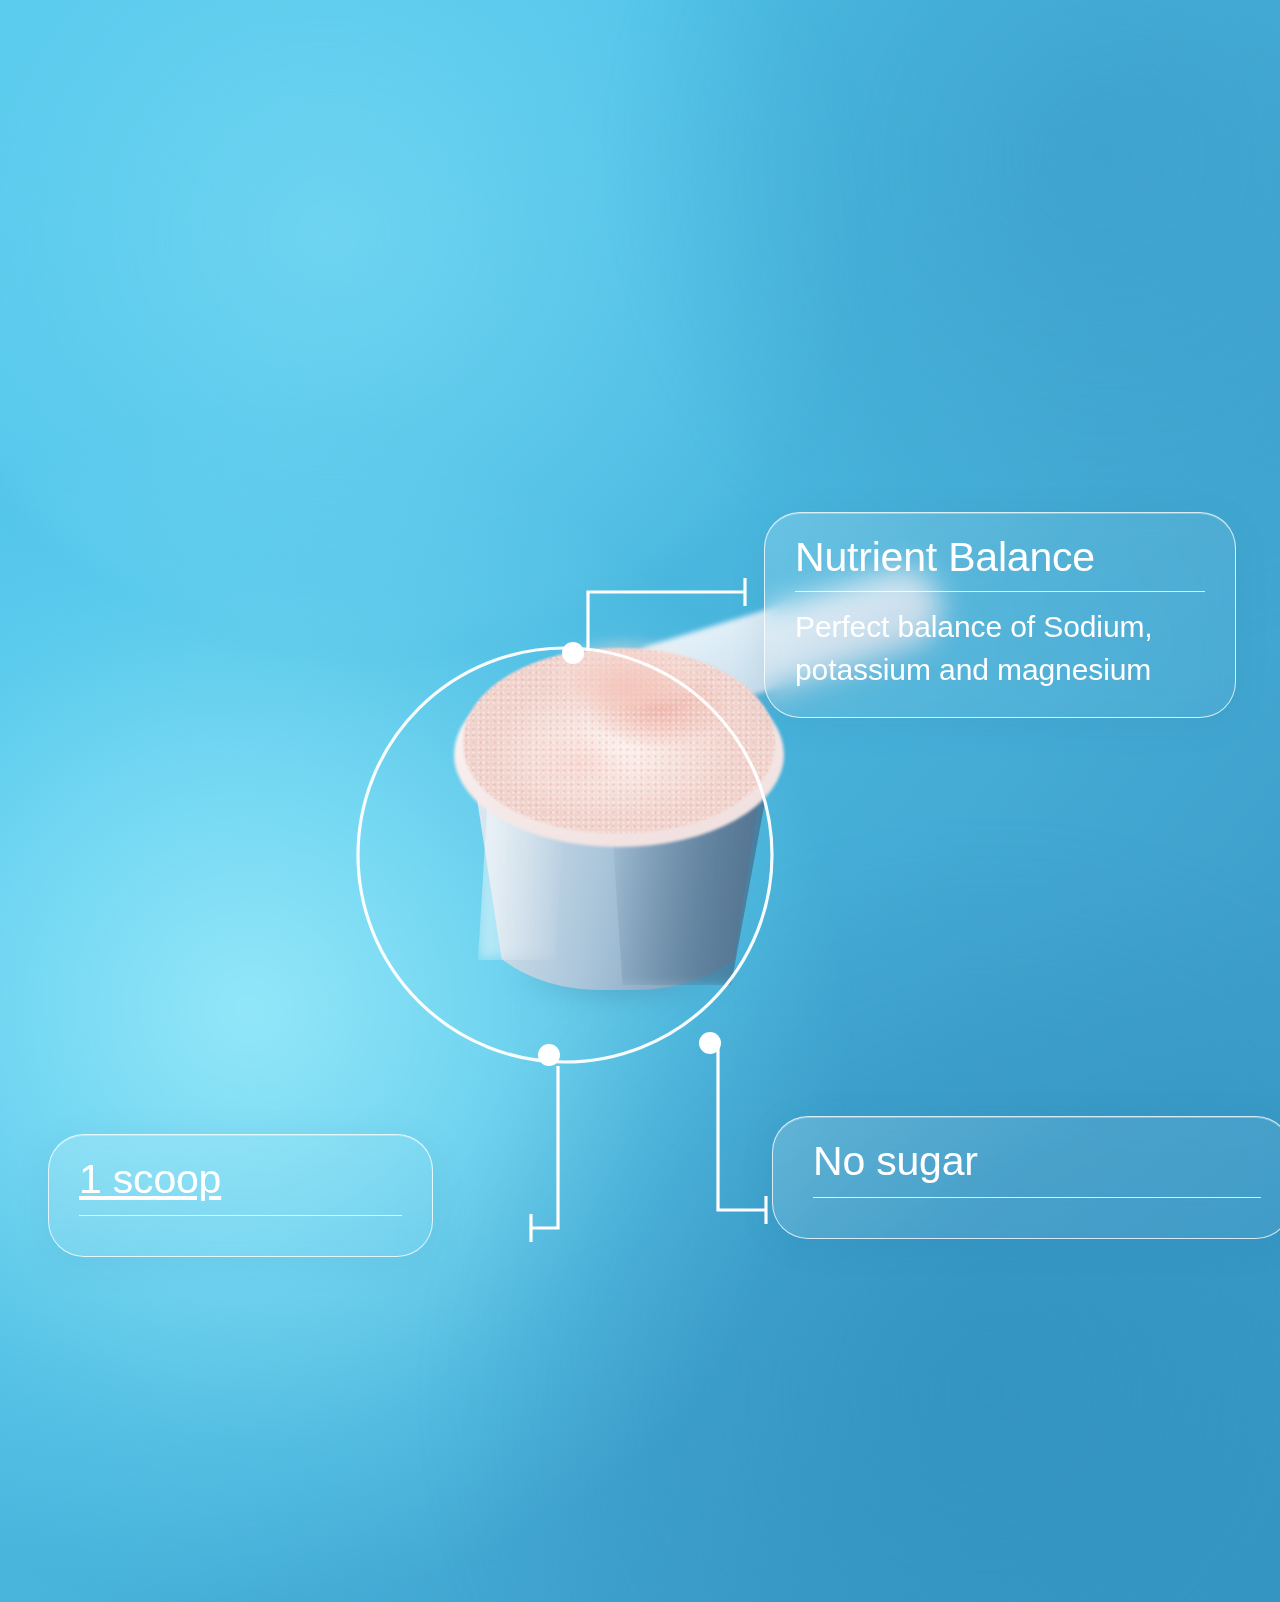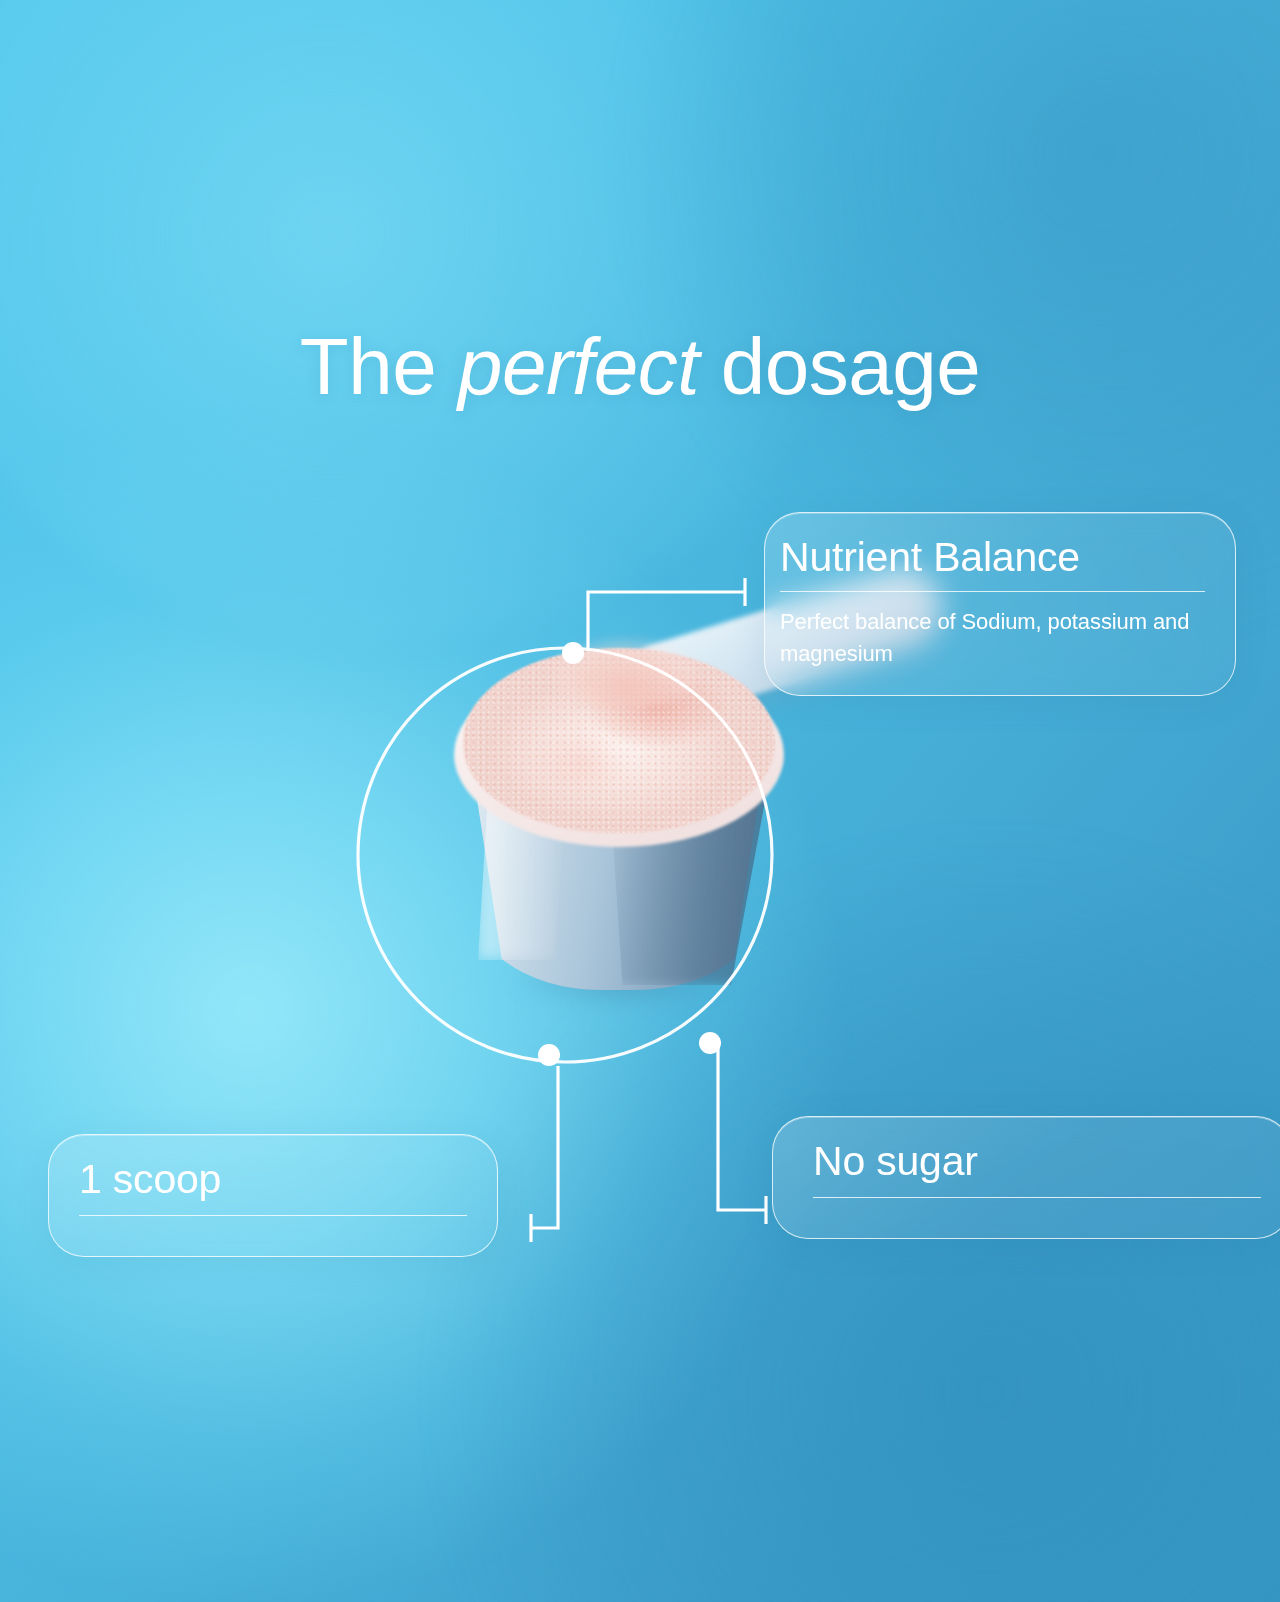--- a/index.html
+++ b/index.html
@@ -233,44 +233,43 @@
     line-height: 1.12;
     letter-spacing: -0.2px;
     white-space: nowrap;
   }
   .card-rule {
     height: 1.4px;
     background: rgba(255,255,255,0.8);
     margin: 12px 0 14px 0;
   }
   .card-body {
-    font-size: 22px;
+    font-size: 30px;
     font-weight: 300;
     line-height: 1.42;
     letter-spacing: -0.1px;
   }
 
-  #card-nutrient { left: 764px; top: 512px; width: 472px; padding-left: 15px; }
+  #card-nutrient { left: 764px; top: 512px; width: 472px; }
   #card-nutrient .card-rule { margin-top: 10px; }
-  #card-scoop    { left: 48px;  top: 1134px; width: 450px; }
+  #card-scoop    { left: 48px;  top: 1134px; width: 385px; text-decoration: underline; }
   #card-sugar    { left: 772px; top: 1116px; width: 520px; padding-left: 40px; }
 </style>
 </head>
 <body>
 
 <div id="stage">
 
   <div class="bg-base"></div>
   <div class="bg-glow-left"></div>
   <div class="bg-glow-top"></div>
   <div class="bg-dark-tr"></div>
   <div class="bg-dark-br"></div>
 
   <h1 class="headline">
-    <span><span>The </span><span class="em">perfect</span><span> dosage</span></span>
   </h1>
 
   <div class="product">
     <div class="handle-shadow"></div>
     <div class="handle"></div>
     <div class="cup-bottom-shadow"></div>
     <div class="cup"></div>
     <div class="cup-shade"></div>
     <div class="cup-hilite"></div>
     <div class="powder-rim"></div>

